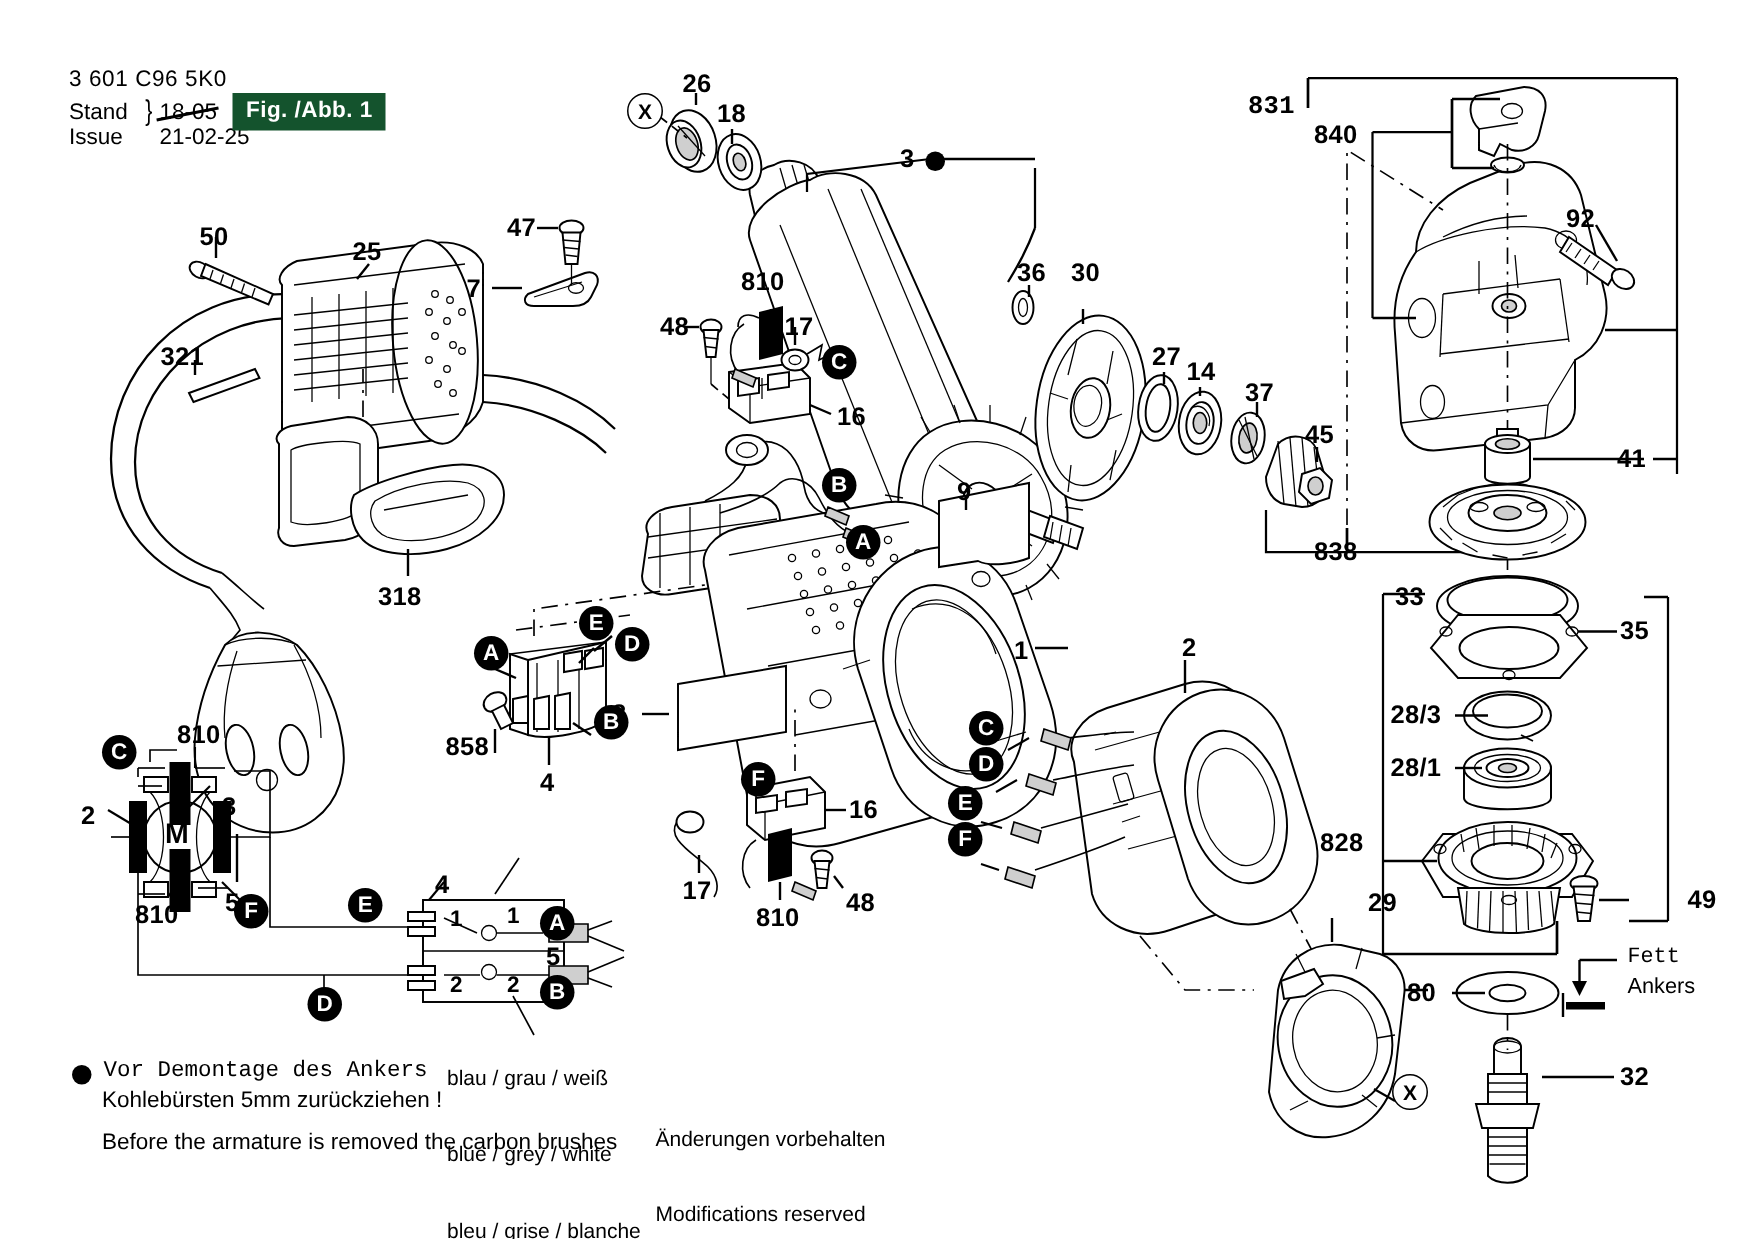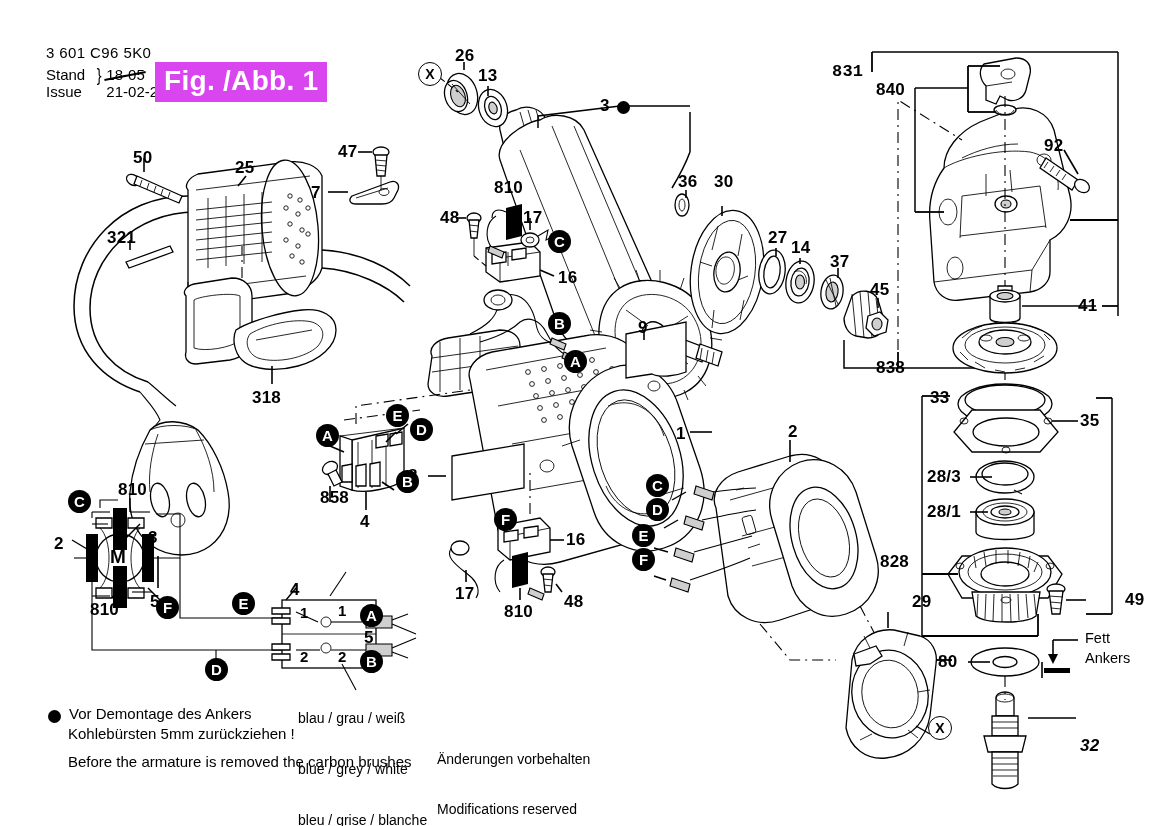--- a/index.html
+++ b/index.html
@@ -10,21 +10,21 @@
   .abs{position:absolute;}
   
   #hdr-code{left:46px;top:44px;font-size:15px;letter-spacing:.4px;}
   #hdr-rows{left:46px;top:66px;font-size:15px;line-height:17px;}
   .hdr-row{display:flex;white-space:pre;}
   .hdr-lbl{display:inline-block;width:50px;}
   .hdr-brace{font-size:19px;margin:0 4px 0 0;transform:scaleX(.75);}
   .strike{position:relative;}
   .strike:after{content:"";position:absolute;left:-2px;right:-2px;top:52%;
       height:1.6px;background:#000;transform:rotate(-11deg);}
-  #figbox{left:155px;top:62px;background:#d946ef;color:#fff;font-size:28px;
+  #figbox{left:155px;top:62px;background:#14532d;color:#fff;font-size:15px;
       font-weight:bold;padding:3px 9px 5px 9px;letter-spacing:.3px;}
   
   .num{font-size:17px;font-weight:bold;letter-spacing:.2px;white-space:nowrap;}
   .num.sm{font-size:15px;}
   
   .cl{width:23px;height:23px;border-radius:50%;background:#000;color:#fff;
       font-size:15px;font-weight:bold;display:flex;align-items:center;
       justify-content:center;font-family:"Liberation Sans",sans-serif;}
   .cx{width:22px;height:22px;border-radius:50%;border:1.6px solid #000;
       color:#000;font-size:14px;font-weight:bold;display:flex;
@@ -848,21 +848,21 @@
   <div class="abs num" style="left:107px;top:228px;">321</div>
   <div class="abs num" style="left:150px;top:592px;">5</div>
   <div class="abs num" style="left:252px;top:388px;">318</div>
   <div class="abs num" style="left:338px;top:142px;">47</div>
   <div class="abs num" style="left:311px;top:183px;">7</div>
   <div class="abs num" style="left:440px;top:208px;">48</div>
   <div class="abs num" style="left:494px;top:178px;">810</div>
   <div class="abs num" style="left:523px;top:208px;">17</div>
   <div class="abs num" style="left:558px;top:268px;">16</div>
   <div class="abs num" style="left:455px;top:46px;">26</div>
-  <div class="abs num" style="left:478px;top:66px;">13</div>
+  <div class="abs num" style="left:478px;top:66px;">18</div>
   <div class="abs num" style="left:600px;top:96px;">3</div>
   <div class="abs dot" style="left:617px;top:101px;"></div>
   <div class="abs num" style="left:678px;top:172px;">36</div>
   <div class="abs num" style="left:714px;top:172px;">30</div>
   <div class="abs num" style="left:768px;top:228px;">27</div>
   <div class="abs num" style="left:791px;top:238px;">14</div>
   <div class="abs num" style="left:830px;top:252px;">37</div>
   <div class="abs num" style="left:870px;top:280px;">45</div>
   <div class="abs num" style="left:832px;top:62px;font-family:Liberation Mono, monospace;">831</div>
   <div class="abs num" style="left:876px;top:80px;">840</div>
@@ -870,25 +870,25 @@
   <div class="abs num" style="left:1078px;top:296px;">41</div>
   <div class="abs num" style="left:876px;top:358px;">838</div>
   <div class="abs num" style="left:930px;top:388px;">33</div>
   <div class="abs num" style="left:1080px;top:411px;">35</div>
   <div class="abs num" style="left:927px;top:467px;">28/3</div>
   <div class="abs num" style="left:927px;top:502px;">28/1</div>
   <div class="abs num" style="left:880px;top:552px;">828</div>
   <div class="abs num" style="left:1088px;top:590px;margin-left:37px;">49</div>
   <div class="abs num" style="left:938px;top:652px;">80</div>
   <div class="abs num" style="left:912px;top:592px;">29</div>
-  <div class="abs num" style="left:1080px;top:736px;font-style:italic;">32</div>
+  <div class="abs num" style="left:1080px;top:708px;">32</div>
   <div class="abs num" style="left:638px;top:318px;">9</div>
   <div class="abs num" style="left:676px;top:424px;">1</div>
   <div class="abs num" style="left:408px;top:466px;">8</div>
-  <div class="abs num" style="left:320px;top:488px;">858</div>
+  <div class="abs num" style="left:297px;top:488px;">858</div>
   <div class="abs num" style="left:360px;top:512px;">4</div>
   <div class="abs num" style="left:788px;top:422px;">2</div>
   <div class="abs num" style="left:566px;top:530px;">16</div>
   <div class="abs num" style="left:455px;top:584px;">17</div>
   <div class="abs num" style="left:504px;top:602px;">810</div>
   <div class="abs num" style="left:564px;top:592px;">48</div>
 
   <div class="abs num" style="left:54px;top:534px;">2</div>
   <div class="abs num" style="left:148px;top:528px;">3</div>
   <div class="abs num" style="left:118px;top:480px;">810</div>
@@ -924,31 +924,31 @@
 
 
   <div class="abs txt" id="wire2">
     <div>blau / grau / weiß</div>
     <div>blue / grey / white</div>
     <div>bleu / grise / blanche</div>
     
   </div>
 
   <div class="abs" id="note">
-    <div style="display:flex;align-items:flex-start;">
+    <div style="display:flex;align-items:flex-start;font-family:Liberation Mono, monospace;">
       <span class="dot" style="margin:6px 8px 0 0;flex:none;"></span>
       <span>Vor Demontage des Ankers</span>
     </div>
     <div class="ind">Kohlebürsten 5mm zurückziehen !</div>
     <div class="ind" style="margin-top:9px;">Before the armature is removed the carbon brushes</div>
   </div>
 
   <div class="abs txt" id="modi">
     <div>Änderungen vorbehalten</div>
     <div>Modifications reserved</div>
     
     
   </div>
 
-  <div class="abs txt" style="left:1085px;top:630px;">Fett</div>
+  <div class="abs txt" style="left:1085px;top:630px;font-family:Liberation Mono, monospace;">Fett</div>
   <div class="abs txt" style="left:1085px;top:650px;">Ankers</div>
 
 </div>
 
 </body></html>

